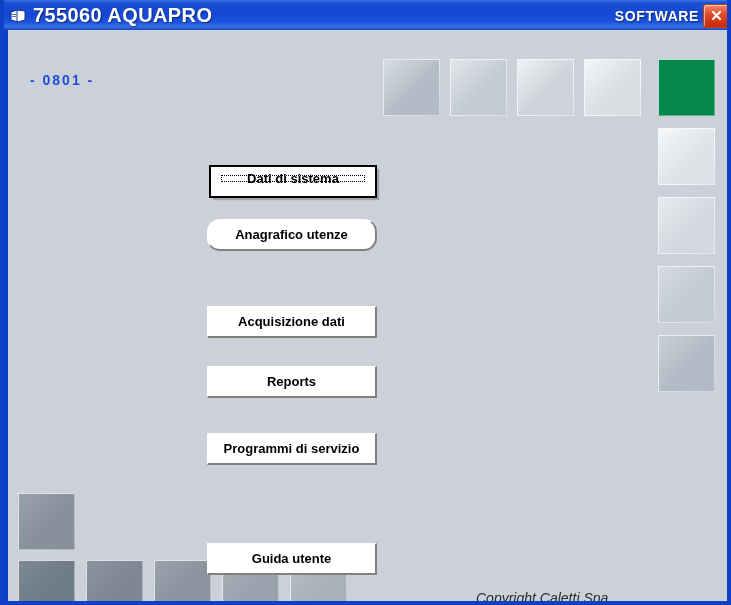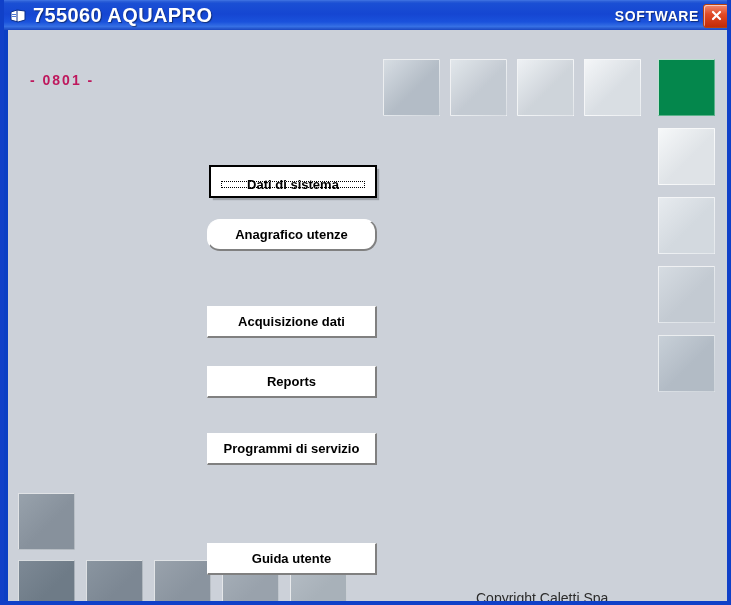--- a/index.html
+++ b/index.html
@@ -94,21 +94,21 @@
   }
 
   
   .code-label {
     position: absolute;
     left: 22px;
     top: 42px;
     font-family: "Liberation Sans", sans-serif;
     font-size: 14px;
     font-weight: bold;
-    color: #be185d;
+    color: #1d4ed8;
     letter-spacing: 2px;
     white-space: nowrap;
   }
 
   
   .sq {
     position: absolute;
     box-sizing: border-box;
   }
 
@@ -122,21 +122,21 @@
     background: #ffffff;
     border-top: 1px solid #ffffff;
     border-left: 1px solid #ffffff;
     border-right: 2px solid #808080;
     border-bottom: 2px solid #808080;
     font-family: "Liberation Sans", sans-serif;
     font-size: 13px;
     font-weight: bold;
     color: #000000;
     display: flex;
-    align-items: flex-end;
+    align-items: flex-start;
     justify-content: center;
     cursor: pointer;
     padding: 8px;
     line-height: 1;
     outline: none;
   }
   .btn.focused {
     left: 201px;
     width: 168px;
     height: 33px;
@@ -160,20 +160,21 @@
     height: 100%;
   }
 
   
   .copyright {
     position: absolute;
     left: 468px;
     top: 560px;
     font-family: "Liberation Sans", sans-serif;
     font-size: 14px;
+    font-style: italic;
     color: #2b2b2b;
     white-space: nowrap;
   }
 </style>
 </head>
 <body>
 
 <div class="window">
 
   <div class="titlebar">

